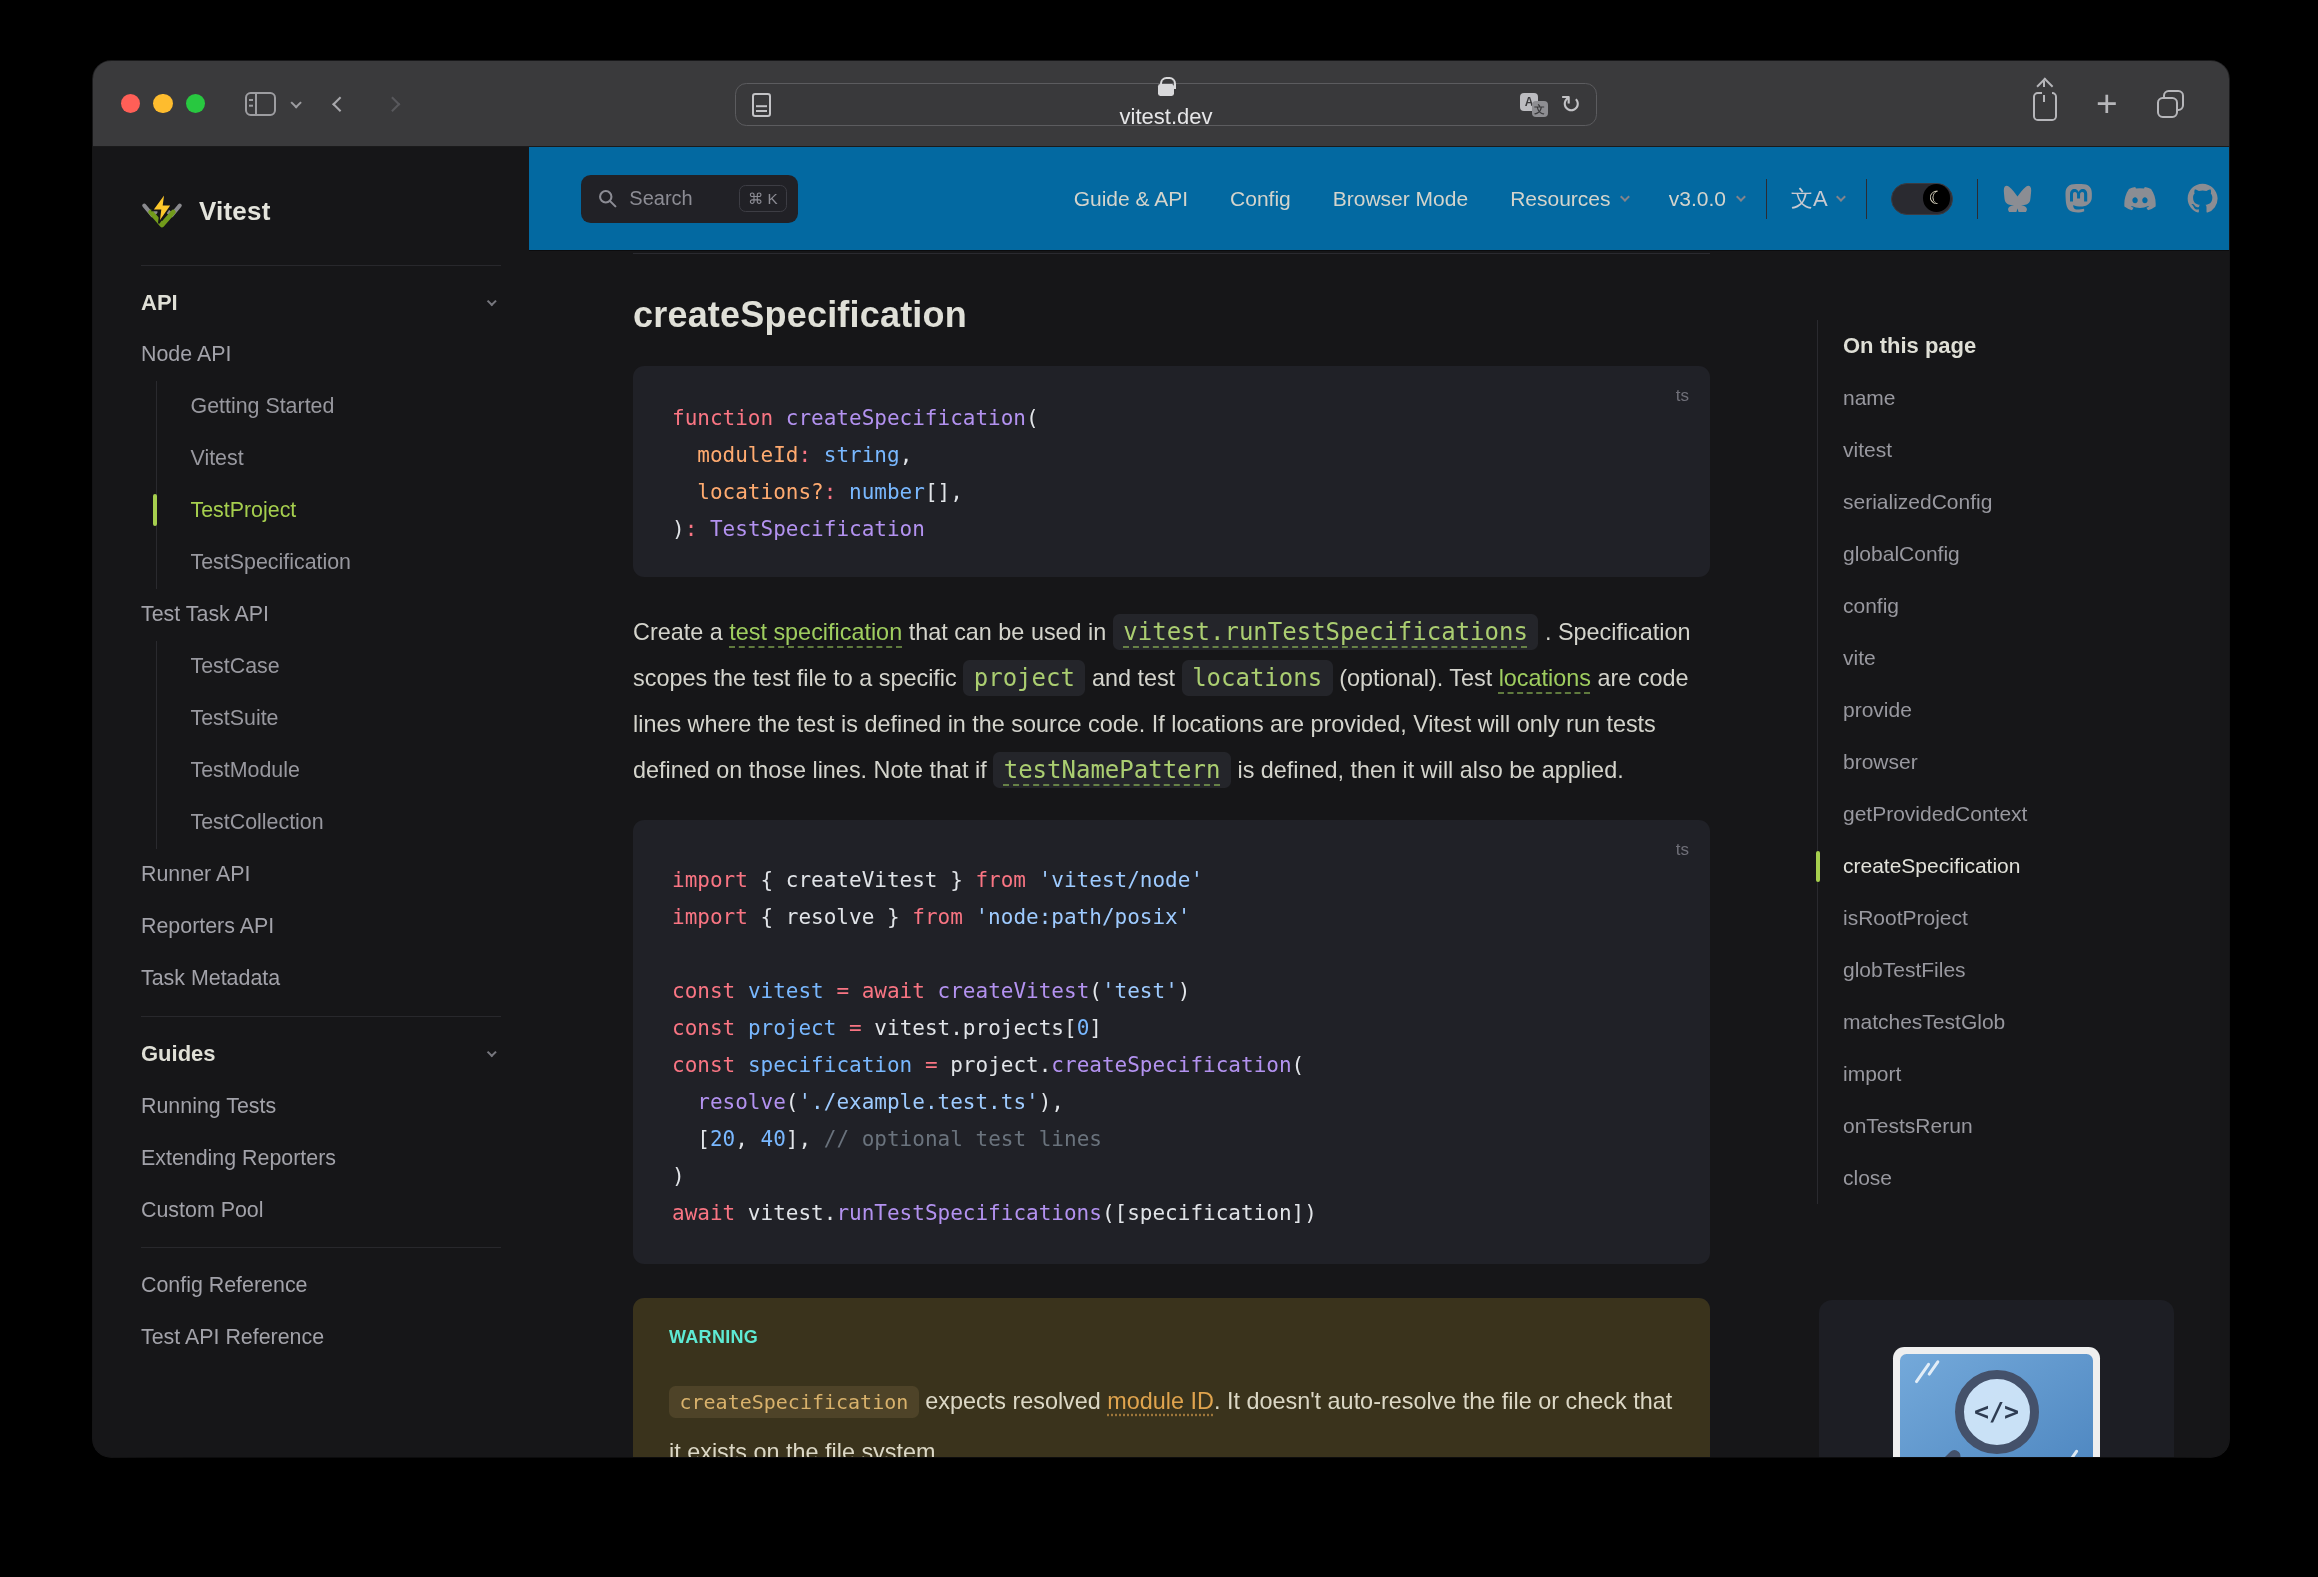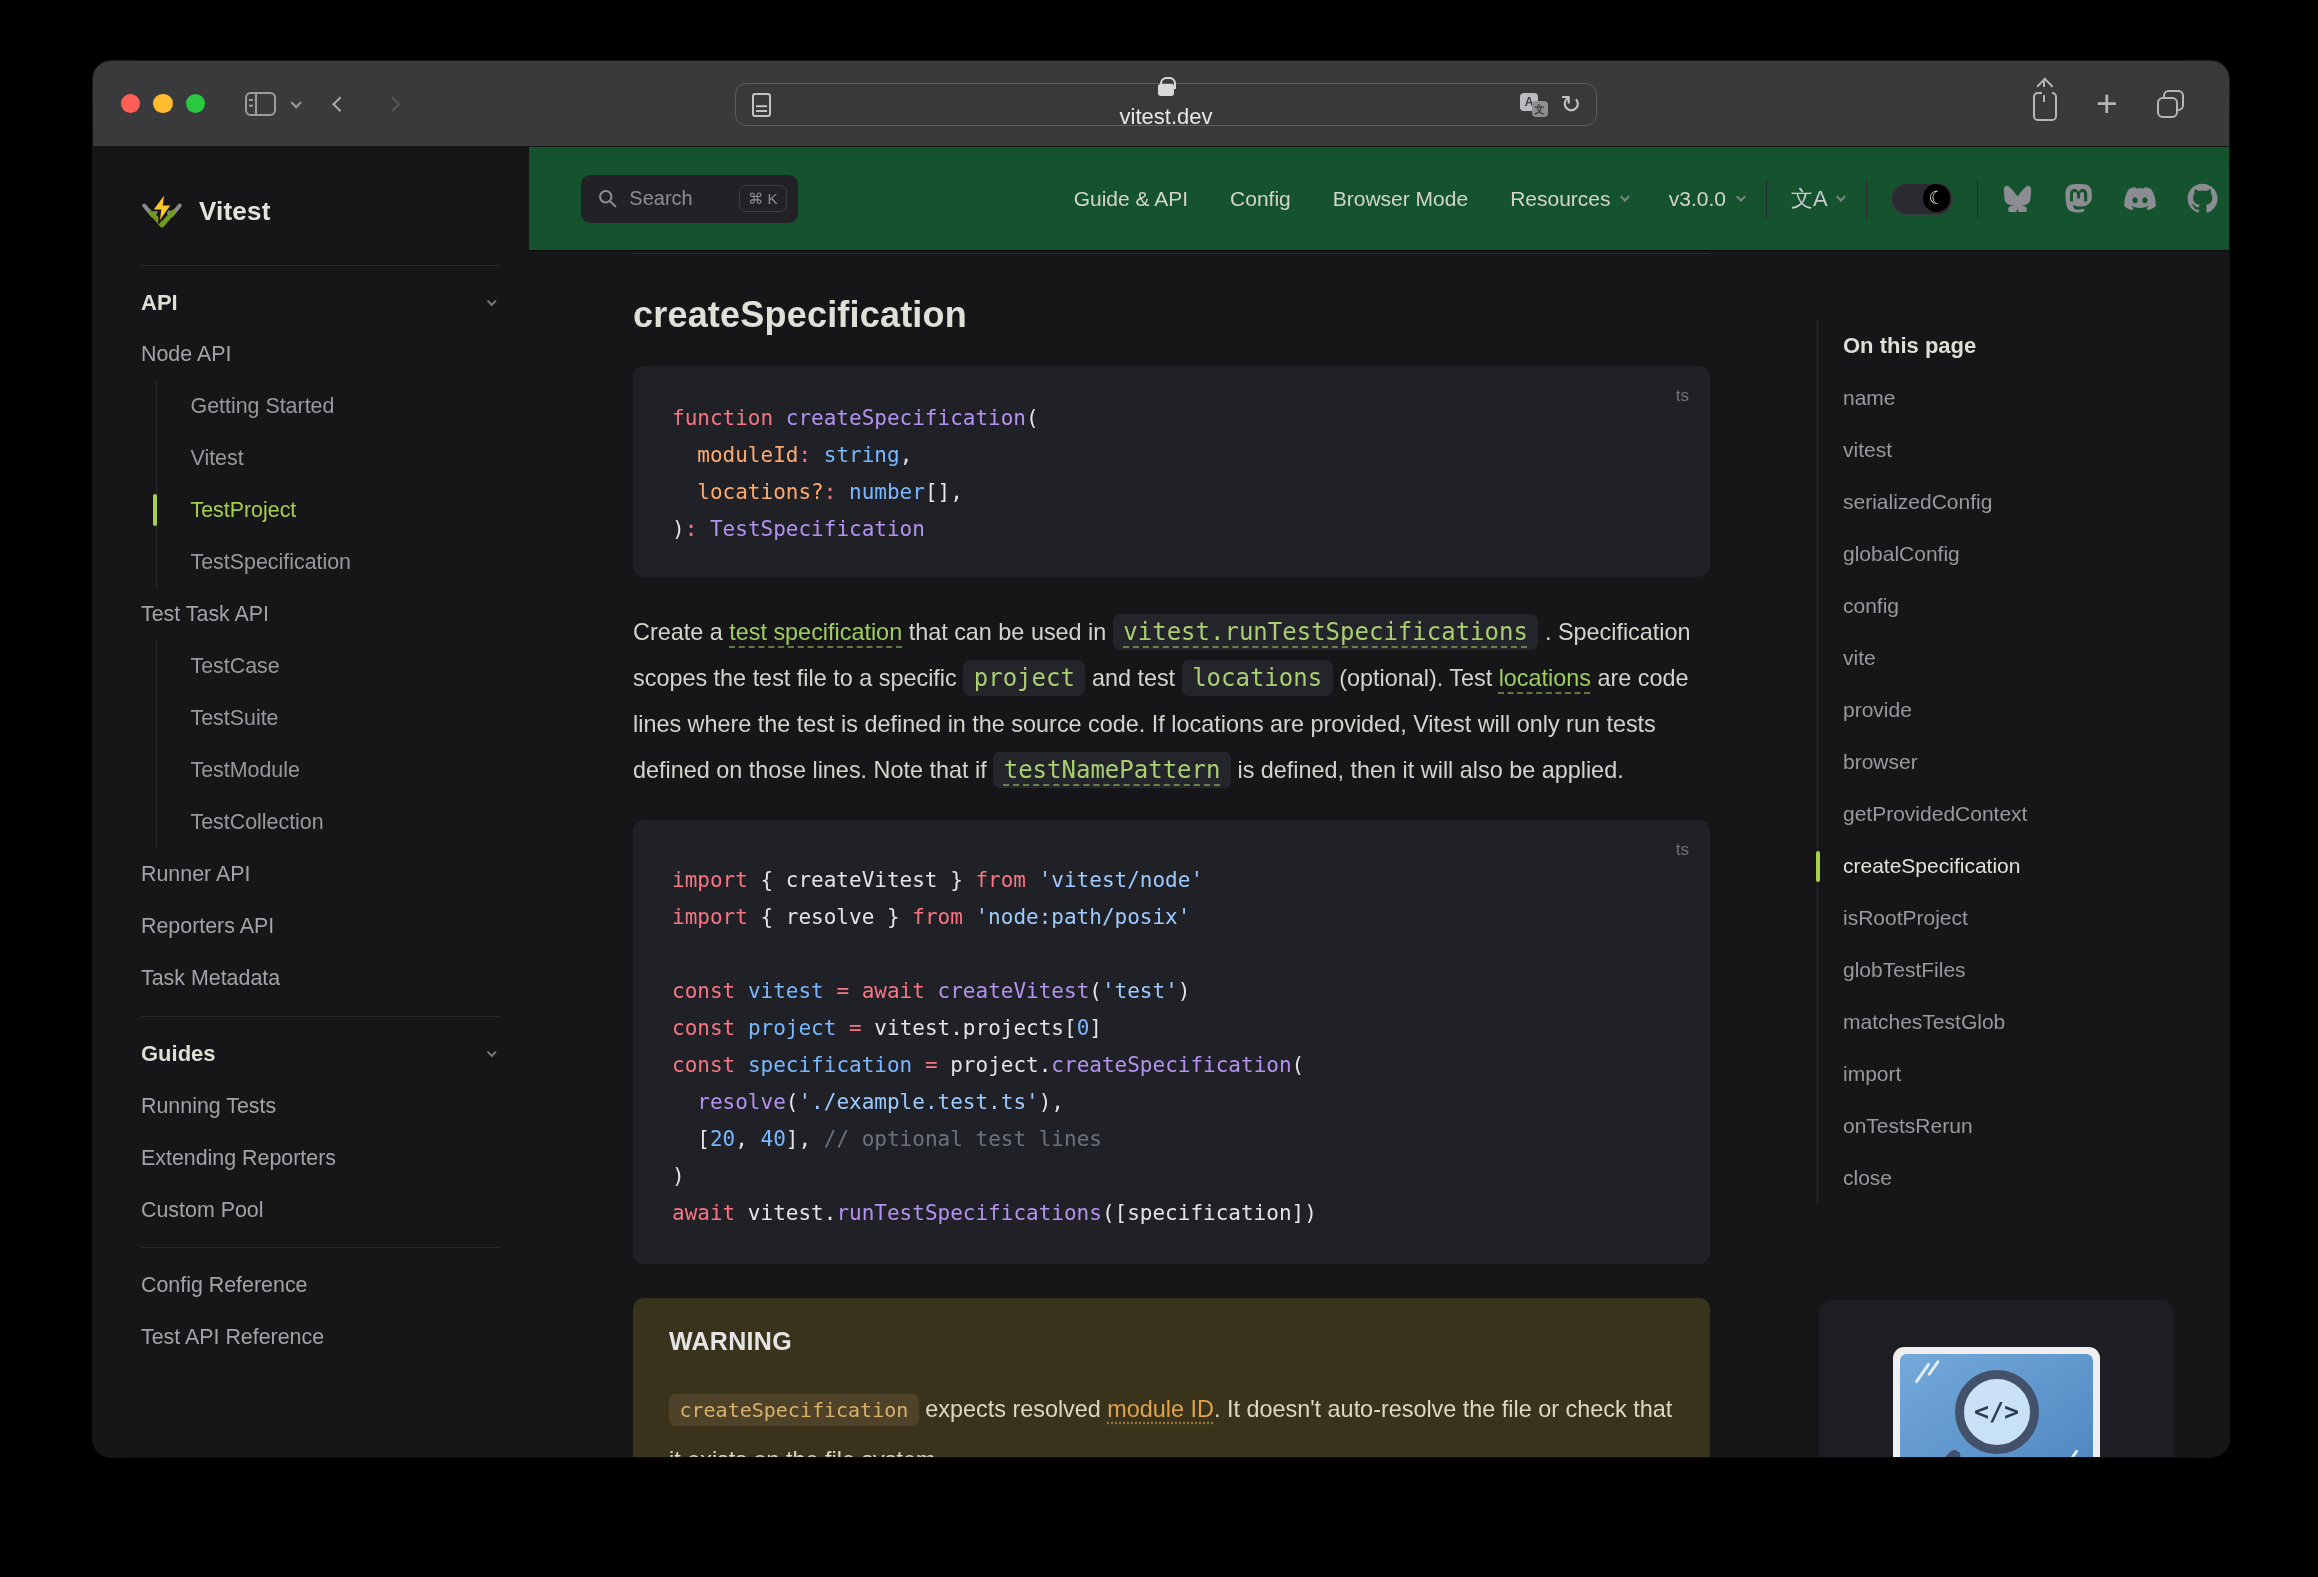--- a/index.html
+++ b/index.html
@@ -60,21 +60,21 @@
   .sb-nav { padding-left:48px; font-size:21.4px; font-weight:500; }
   .sb-section { height:52px; display:flex; align-items:center; justify-content:space-between; width:360px; color:#dfdfd6; font-weight:700; font-size:22px; cursor:pointer; }
   .sb-section .chev { color:#77777e; width:7.3px; height:7.3px; border-width:2px; margin-right:6.5px; }
   .sb-item { height:52px; display:flex; align-items:center; color:#a2a2a9; cursor:pointer; }
   .sb-sub { border-left:1.6px solid #2a2a2e; margin-left:14.5px; padding-left:34px; }
   .sb-subitem { height:52px; display:flex; align-items:center; color:#98989f; cursor:pointer; position:relative; }
   .sb-subitem.active { color:#a6cf4e; }
   .sb-subitem.active::before { content:""; position:absolute; left:-38px; top:9.7px; width:4px; height:32px; background:#a6cf4e; border-radius:2.4px; }
 
   
-  .nav { position:absolute; left:436px; right:0; top:0; height:104px; display:flex; align-items:center; border-bottom:0.8px solid #0c0c0e; background:#14532d; }
+  .nav { position:absolute; left:436px; right:0; top:0; height:104px; display:flex; align-items:center; border-bottom:0.8px solid #0c0c0e; background:#0369a1; }
   .search { margin-left:52px; width:217px; height:48px; background:#212126; border-radius:9.7px; display:flex; align-items:center; padding:0 11.3px 0 16px; cursor:pointer; }
   .search-label { color:#8c8c94; font-size:20px; margin-left:11.3px; }
   .search kbd { margin-left:auto; border:1.2px solid #3d3d44; border-radius:6.5px; padding:3.2px 8px; font-size:15.3px; color:#8c8c94; font-family:"Liberation Sans", sans-serif; }
   .nav-links { margin-left:auto; display:flex; align-items:center; gap:42px; font-size:21px; font-weight:500; color:#d4d4cc; }
   .nav-link { display:flex; align-items:center; cursor:pointer; white-space:nowrap; }
   .nav-link .chev { width:6.5px; height:6.5px; border-width:2px; color:#84848b; margin-left:9.7px; transform:rotate(45deg) translateY(-2.4px); }
   .vdiv { width:0.8px; height:40px; background:#2c2c32; margin:0 24px; }
   .lang-btn { display:flex; align-items:center; color:#c9c9d0; cursor:pointer; }
   .lang-glyph { font-size:22px; }
   .lang-btn .chev { width:6.5px; height:6.5px; border-width:2px; color:#84848b; margin-left:8px; transform:rotate(45deg) translateY(-2.4px); }
@@ -97,21 +97,21 @@
   .cl { white-space:pre; min-height:37px; }
   .tk-k { color:#f97583; } .tk-f { color:#b392f0; } .tk-s { color:#9ecbff; }
   .tk-v { color:#79b8ff; } .tk-o { color:#ffab70; } .tk-p { color:#e1e4e8; } .tk-c { color:#6a737d;text-align:center; }
 
   .desc { margin-top:32px; font-size:23.4px; line-height:46px; color:#d4d4cc; }
   .desc a.link { color:#9fce5f; text-decoration:underline; text-decoration-style:dashed; text-decoration-color:rgba(159,206,95,.55); text-underline-offset:5.7px; text-decoration-thickness:1.6px; cursor:pointer; }
   .ic { font-family:"DejaVu Sans Mono", monospace; font-size:24px; background:rgba(110,120,135,.16); padding:4px 10.5px; border-radius:6.5px; color:#abce71; }
   a.codelink { text-decoration:underline; text-decoration-style:dashed; text-decoration-color:rgba(159,206,95,.55); text-underline-offset:5.7px; text-decoration-thickness:1.6px; cursor:pointer; }
 
   .warning { margin-top:34px; width:1077px; background:#3a331c; border-radius:11.3px; padding:29px 36px 48px 36px; }
-  .warning-title { font-size:25px; font-weight:700; color:#e5e5e5; letter-spacing:0.3px; }
+  .warning-title { font-size:18px; font-weight:700; color:#5eead4; letter-spacing:0.3px; }
   .warning-body { margin-top:27.4px; font-size:23.4px; line-height:50px; color:#dcd8c6; }
   .wic { font-family:"DejaVu Sans Mono", monospace; font-size:20px; background:rgba(217,181,121,.13); padding:4px 10.5px; border-radius:6.5px; color:#d9b26c; }
   a.wlink { color:#e0a44e; text-decoration:underline; text-decoration-style:dotted; text-decoration-color:rgba(224,164,78,.6); text-underline-offset:5.7px; cursor:pointer; }
 
   
   .toc { position:absolute; left:1288px; top:69px; width:379px; border-left:0.8px solid #2a2a2f; padding-left:25px; }
   .toc-title { height:52px; display:flex; align-items:center; font-size:22px; font-weight:700; color:#dfdfd6; }
   .toc-item { position:relative; height:52px; display:flex; align-items:center; font-size:21px; color:#98989f; cursor:pointer; }
   .toc-item.active { color:#e2e2da; }
   .toc-item.active::before { content:""; position:absolute; left:-27.4px; top:11.3px; width:4px; height:31px; background:#a6cf4e; border-radius:2.4px; }

